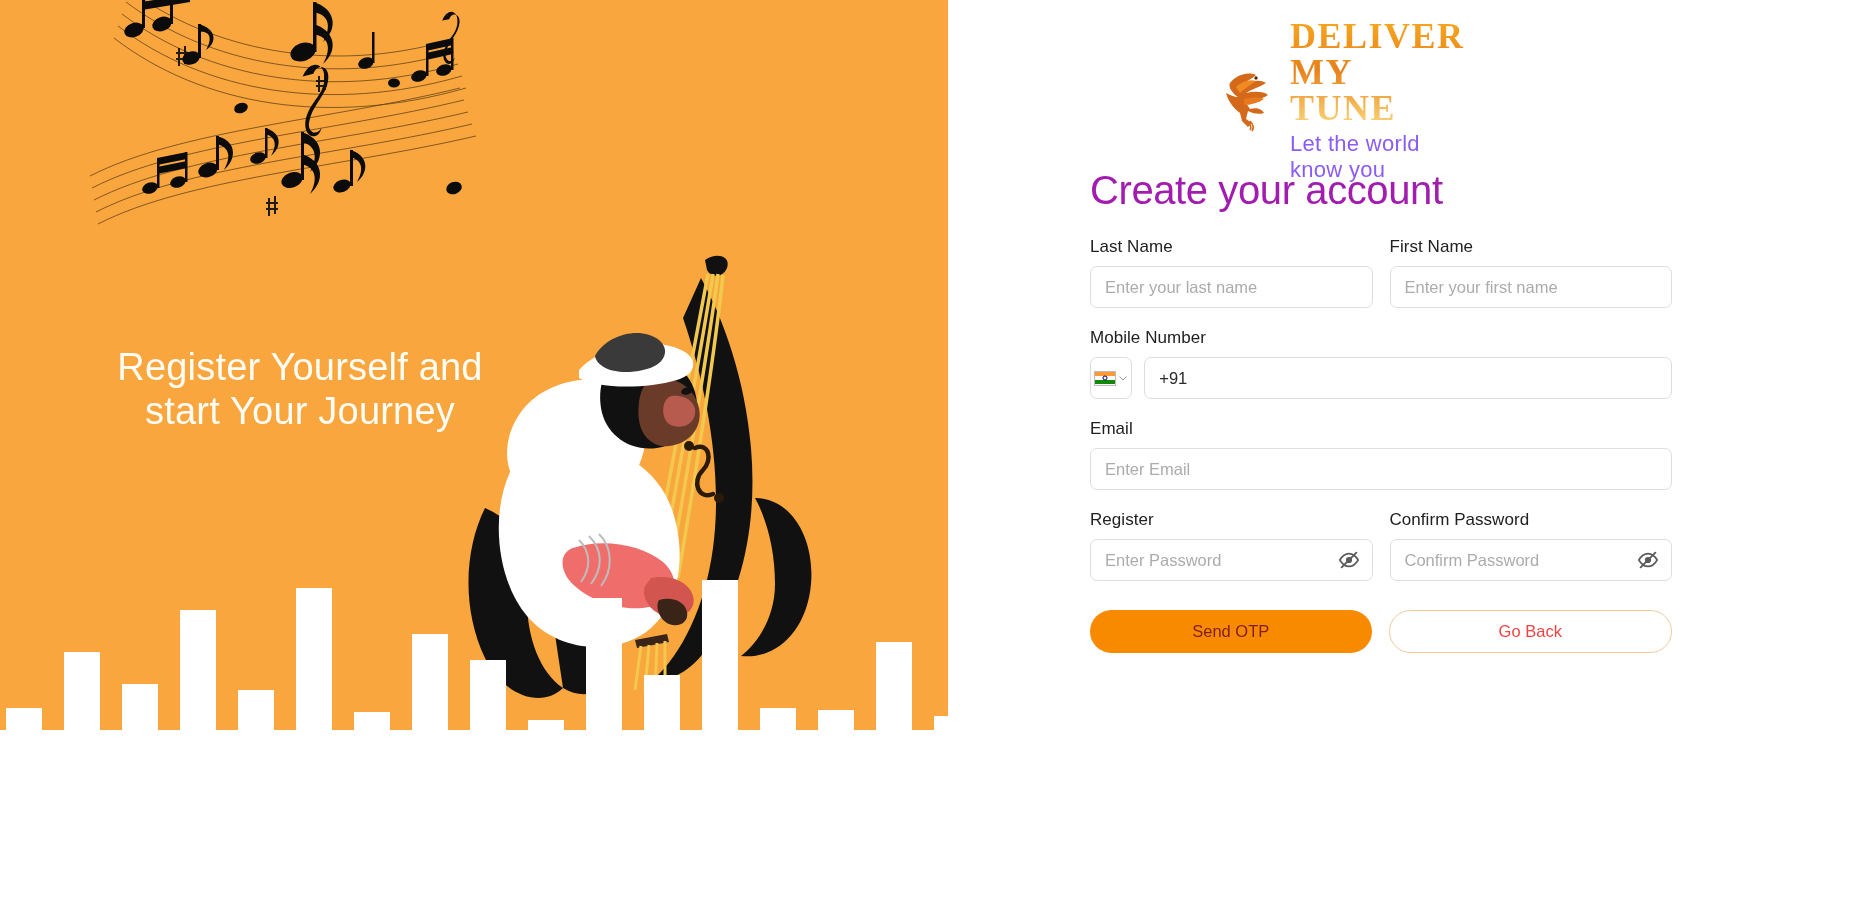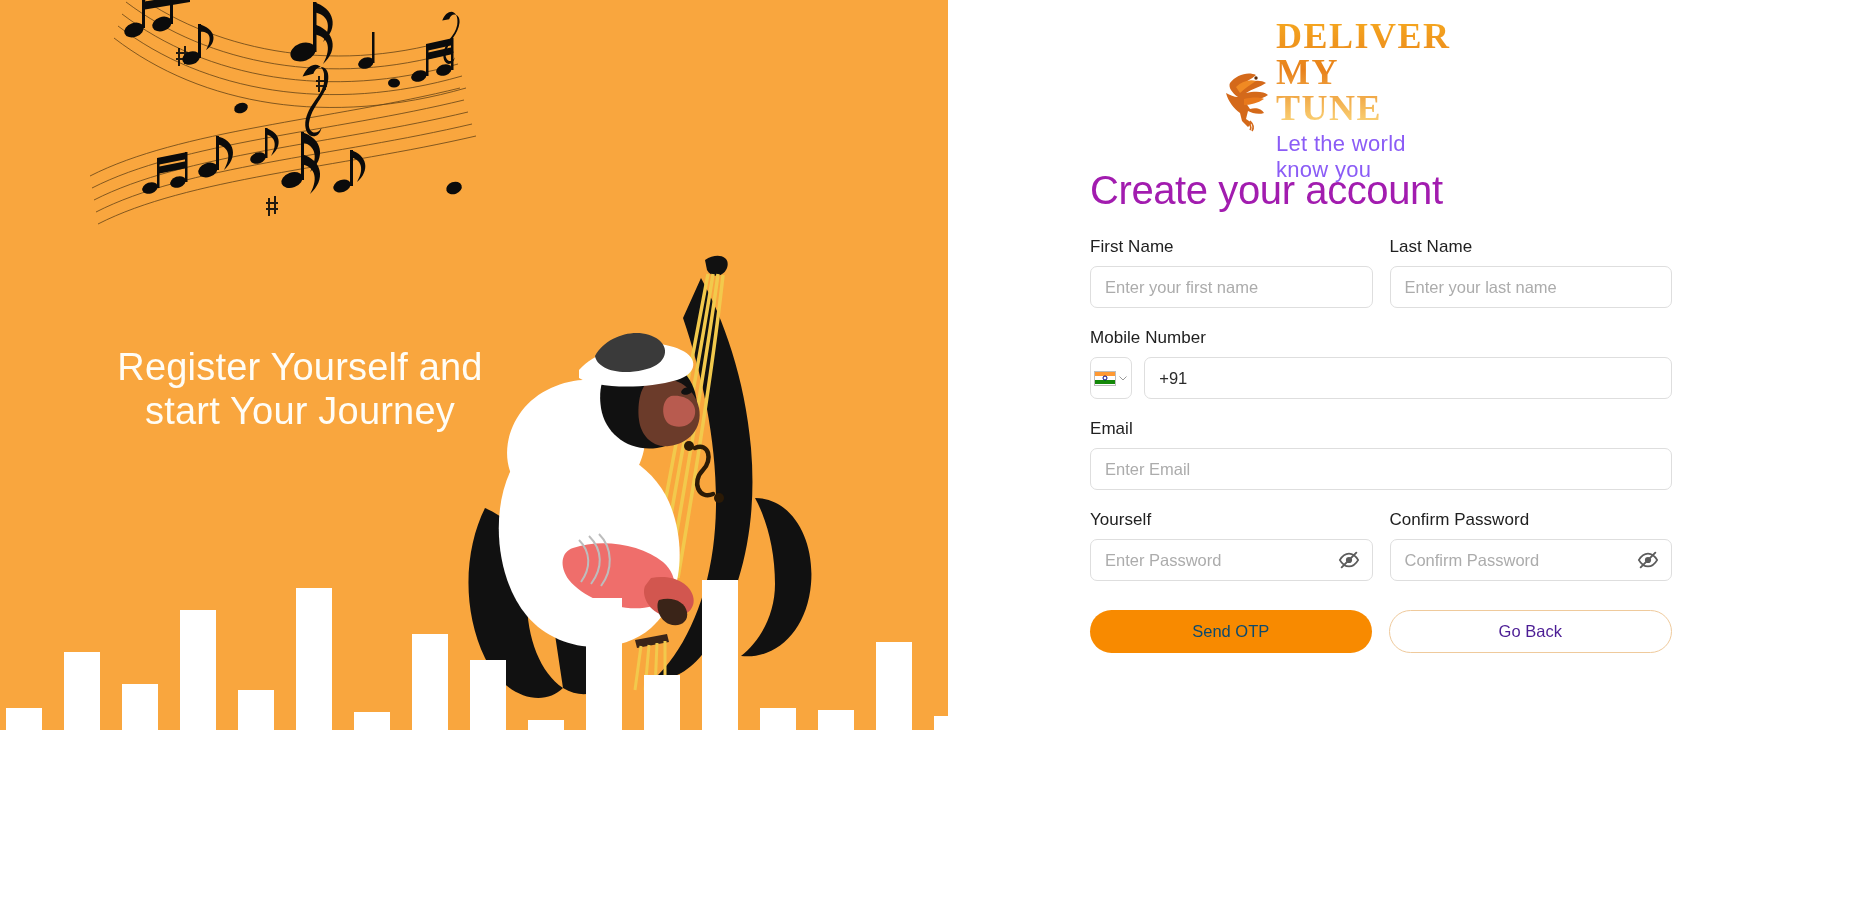--- a/index.html
+++ b/index.html
@@ -37,21 +37,21 @@
   
   .pane {
     position: relative;
     flex: 1 1 auto;
     height: 903px;
     background: #fff;
   }
   .brand {
     position: absolute; left: 1222px; top: 18px;
     transform: translateX(-948px);
-    display: flex; align-items: center; gap: 0;
+    display: flex; align-items: center; gap: 14px;
   }
   .brand-bird { width: 54px; height: 64px; flex: 0 0 54px; }
   .brand-text { display: flex; flex-direction: column; align-items: flex-start; }
   .brand-name {
     font-family: "Liberation Serif", serif;
     font-size: 36px; font-weight: 700; letter-spacing: 1.5px; line-height: 1;
     background: linear-gradient(180deg,#F6A91F 0%,#E8811B 48%,#FBD67A 100%);
     -webkit-background-clip: text; background-clip: text; color: transparent;
     -webkit-text-fill-color: transparent;
   }
@@ -117,22 +117,22 @@
   }
   .phone-input { flex: 1 1 auto; }
 
   .actions { display: flex; gap: 17px; margin-top: 29px; }
   .btn {
     flex: 1 1 0; height: 43px; border-radius: 22px;
     font-size: 16.5px; cursor: pointer;
     font-family: "Liberation Sans", sans-serif;
     display: flex; align-items: center; justify-content: center;
   }
-  .btn-primary { background: #F88A00; color: #0c4a6e; border: none; }
-  .btn-ghost { background: #ffffff; color: #4c1d95; border: 1px solid #EFCA9C; }
+  .btn-primary { background: #F88A00; color: #7f1d1d; border: none; }
+  .btn-ghost { background: #ffffff; color: #ef4444; border: 1px solid #EFCA9C; }
 </style>
 </head>
 <body>
 
 <div class="page">
 
   <section class="hero">
 
     <svg class="hero-notes" viewBox="0 0 500 250">
       <g fill="none" stroke="#4a3210" stroke-width="0.8" opacity=".85">
@@ -302,26 +302,26 @@
         <div class="brand-name">DELIVER MY TUNE</div>
         <div class="brand-tag">Let the world know you</div>
       </div>
     </div>
 
     <div class="form-wrap">
       <h1 class="h1">Create your account</h1>
 
       <div class="row">
         <div class="col">
+          <label class="field-label">Last Name</label>
+          <input class="input" type="text" placeholder="Enter your last name" style="">
+        </div>
+        <div class="col">
           <label class="field-label">First Name</label>
           <input class="input" type="text" placeholder="Enter your first name" style="">
-        </div>
-        <div class="col">
-          <label class="field-label">Last Name</label>
-          <input class="input" type="text" placeholder="Enter your last name" style="">
         </div>
       </div>
 
       <div class="block">
         <label class="field-label">Mobile Number</label>
         <div class="phone-row">
           <div class="flag-select">
             <span class="flag">
               <i class="s1"></i>
                 <i class="s2"></i>
@@ -336,21 +336,21 @@
         </div>
       </div>
 
       <div class="block">
         <label class="field-label">Email</label>
         <input class="input" type="email" placeholder="Enter Email" style="">
       </div>
 
       <div class="row">
         <div class="col">
-          <label class="field-label">Yourself</label>
+          <label class="field-label">Register</label>
           <div class="pw-wrap">
             <input class="input" type="text" placeholder="Enter Password" style="">
             <button class="eye-btn">
               <svg width="22" height="22" viewBox="0 0 24 24">
                 <path d="M2 12 C 4.8 7.2, 8.2 5, 12 5 C 15.8 5, 19.2 7.2, 22 12 C 19.2 16.8, 15.8 19, 12 19 C 8.2 19, 4.8 16.8, 2 12 Z" fill="none" stroke="#5c5c5c" stroke-width="1.8"></path>
                 <circle cx="12" cy="12" r="3.4" fill="#5c5c5c"></circle>
                 <path d="M4 20 L 20 4" stroke="#5c5c5c" stroke-width="2.1" stroke-linecap="round"></path>
               </svg>
             </button>
           </div>

